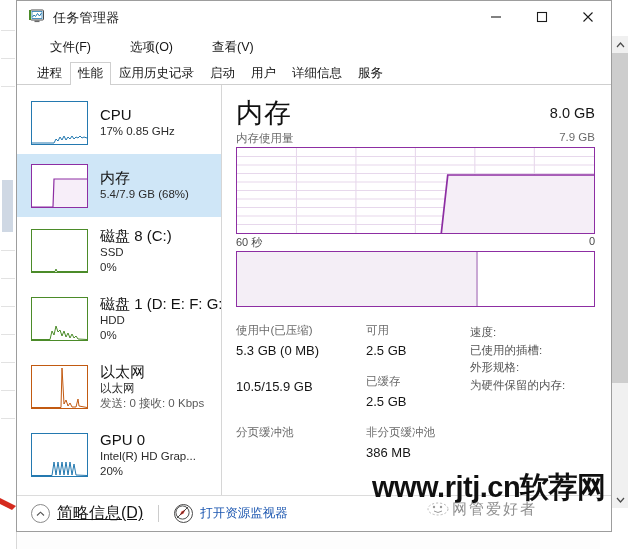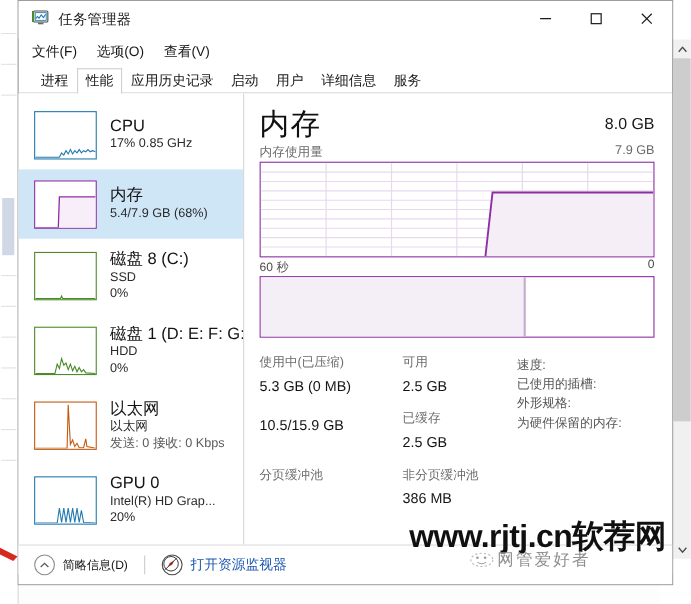--- a/index.html
+++ b/index.html
@@ -55,21 +55,21 @@
   }
   .wbtn.min { right:92px; }
   .wbtn.max { right:46px; }
   .wbtn.close { right:0px; }
   .wbtn svg { display:block; }
 
   .menubar {
     position:relative; height:24px; padding-left:12px;
     display:flex; align-items:center; gap:18px;
   }
-  .menu-item { font-size:12.5px; color:#161616; }
+  .menu-item { font-size:12.5px; color:#161616;margin-left:21px; }
 
   .tabstrip {
     position:relative; height:24px; margin-top:2px;
     padding-left:12px; display:flex; align-items:flex-end;
     border-bottom:1px solid #cfcfcf; box-sizing:border-box;
   }
   .tab {
     font-size:12.5px; color:#161616;
     padding:2px 7px 3px 7px; line-height:17px;
     border:1px solid transparent; border-bottom:none;
@@ -170,21 +170,21 @@
     position:absolute; left:0; right:0; bottom:0; height:35px;
     border-top:1px solid #dcdcdc; background:#ffffff;
     display:flex; align-items:center; padding-left:14px; gap:10px;
   }
   .fewer { display:flex; align-items:center; gap:7px; }
   .circ-ico {
     width:17px; height:17px; border-radius:50%;
     border:1px solid #8b8b8b; display:flex; align-items:center;
     justify-content:center; color:#555;
   }
-  .fewer-txt { font-size:11px; color:#141414; }
+  .fewer-txt { font-size:16px; color:#141414;text-decoration:underline; }
   .fsep { width:1px; height:17px; background:#cccccc; margin:0 5px; }
   .reslink { display:flex; align-items:center; gap:7px; }
   .res-ico {
     width:17px; height:17px; border-radius:50%;
     border:1px solid #4a4a4a; position:relative; overflow:hidden;
     background:#fff;
   }
   .res-txt { font-size:12.5px; color:#1b56b0; }
 
   

